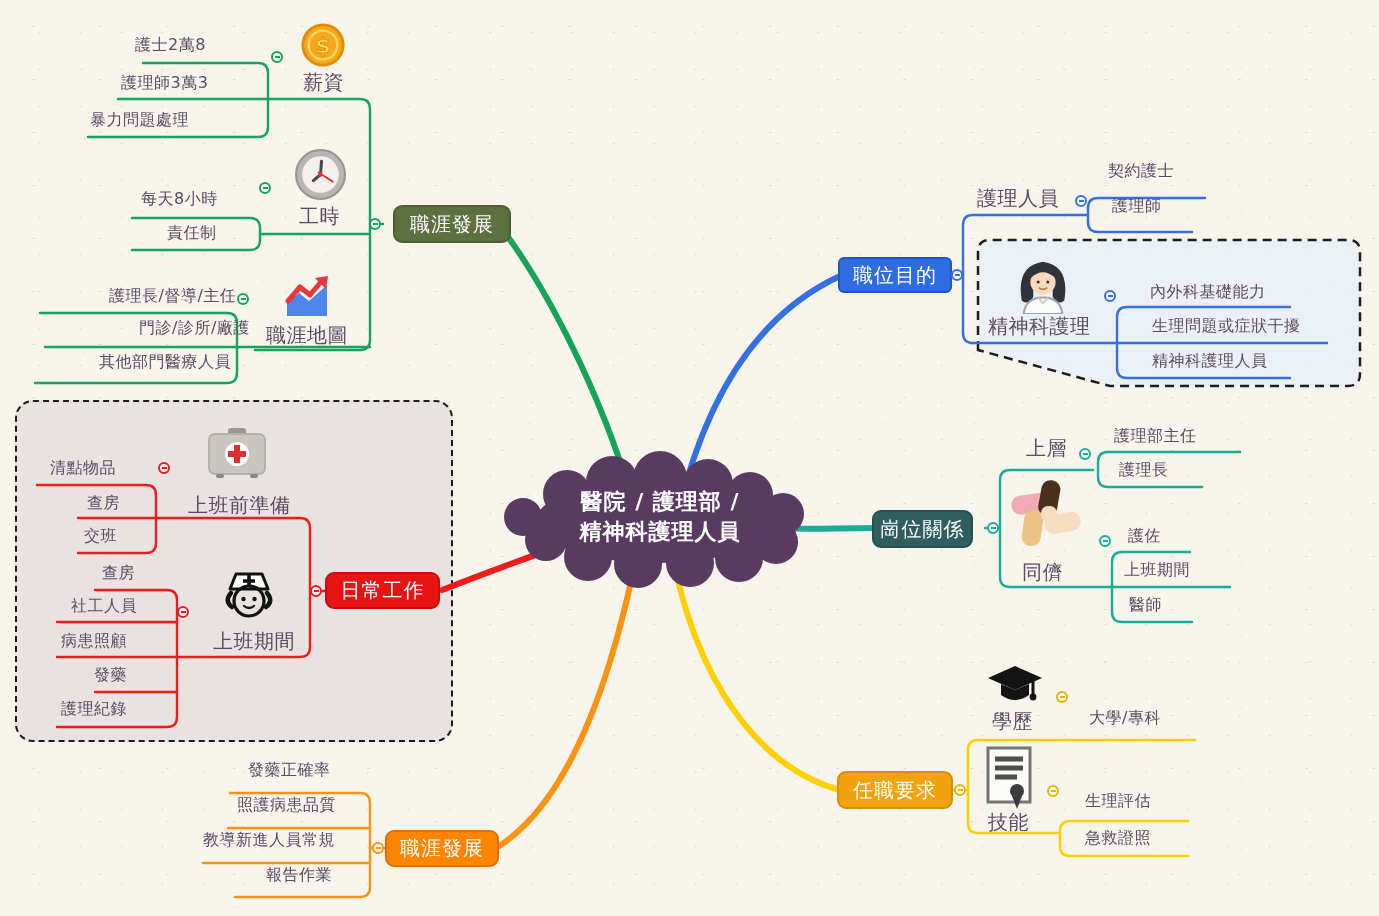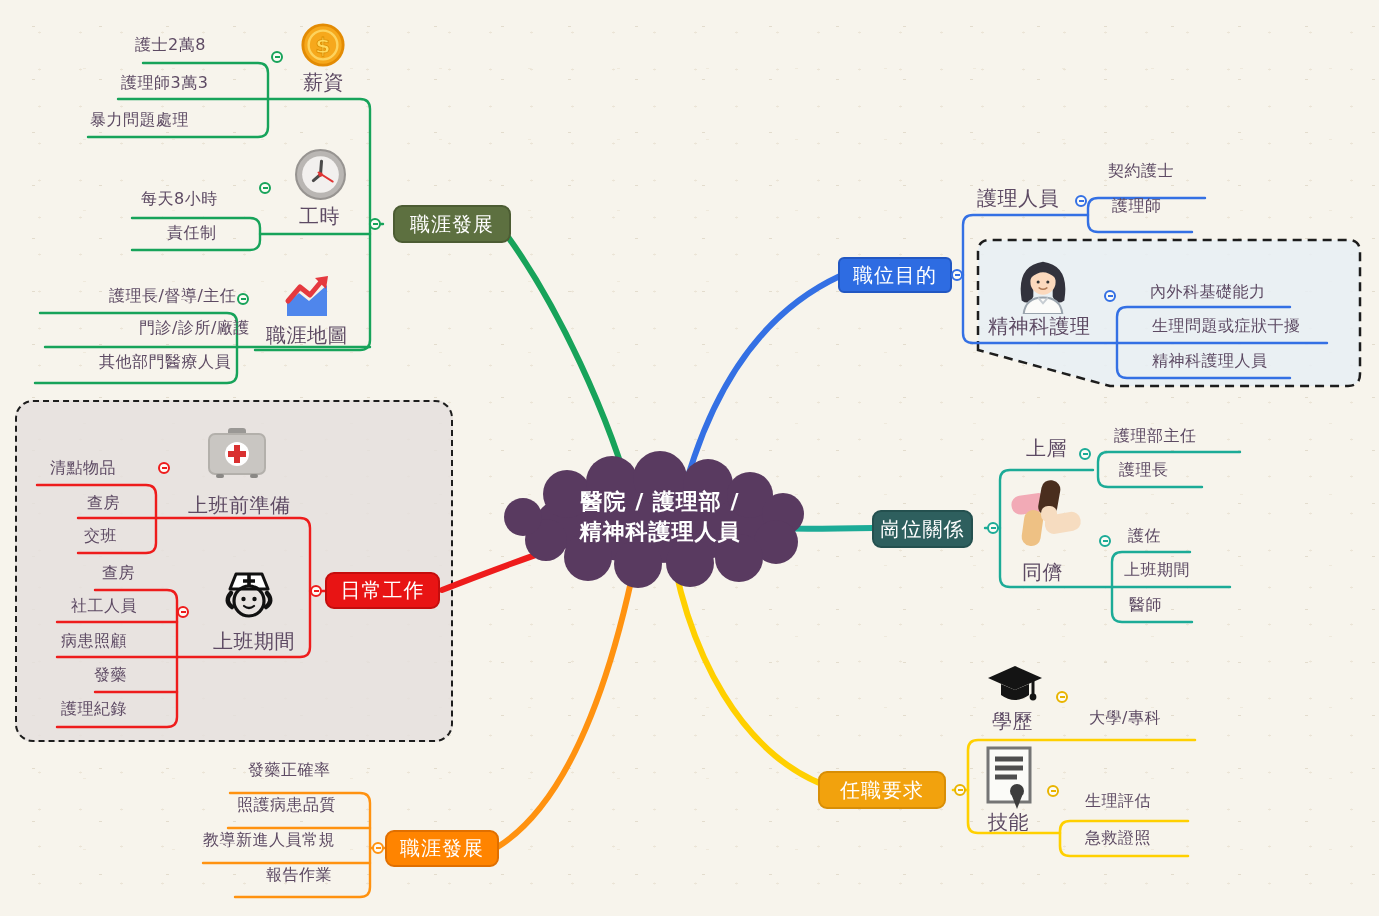--- a/index.html
+++ b/index.html
@@ -134,21 +134,21 @@
   </svg>
 
   <div class="center-label">
     <div>醫院 / 護理部 /</div>
     <div>精神科護理人員</div>
   </div>
 
   <div class="box" style="left:393px;top:205px;width:118px;height:38px;background:#5d7040;border-color:#4c5c33">職涯發展</div>
   <div class="box" style="left:838px;top:257px;width:114px;height:36px;background:#2e6ce2;border-color:#2257c2;border-radius:6px">職位目的</div>
   <div class="box" style="left:872px;top:510px;width:101px;height:38px;background:#2e5f5e;border-color:#24504f">崗位關係</div>
-  <div class="box" style="left:818px;top:771px;width:128px;height:38px;background:#f2a20d;border-color:#d88e06">任職要求</div>
+  <div class="box" style="left:837px;top:771px;width:116px;height:38px;background:#f2a20d;border-color:#d88e06">任職要求</div>
   <div class="box" style="left:385px;top:830px;width:114px;height:37px;background:#ff8400;border-color:#e06f00">職涯發展</div>
   <div class="box" style="left:325px;top:572px;width:115px;height:37px;background:#e81414;border-color:#c40d0d">日常工作</div>
 
   <div class="topic" style="left:303px;top:71px">薪資</div>
   <div class="topic" style="left:299px;top:205px">工時</div>
   <div class="topic" style="left:266px;top:324px">職涯地圖</div>
   <div class="leaf" style="left:135px;top:36px">護士2萬8</div>
   <div class="leaf" style="left:121px;top:74px">護理師3萬3</div>
   <div class="leaf" style="left:90px;top:111px">暴力問題處理</div>
   <div class="leaf" style="left:141px;top:190px">每天8小時</div>

